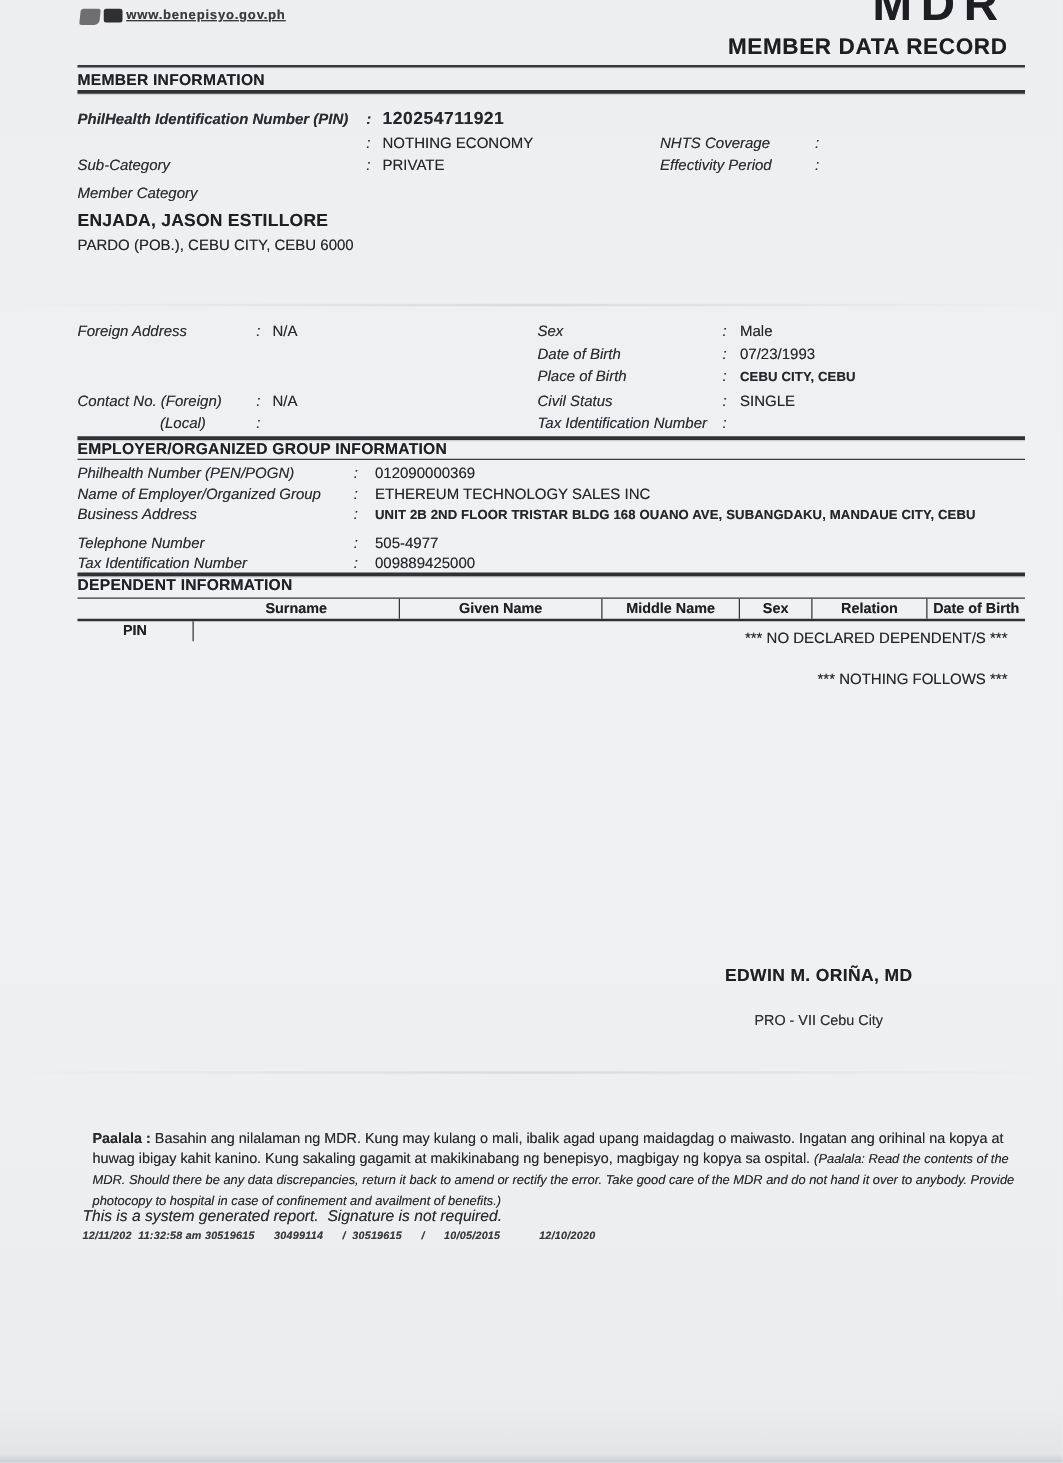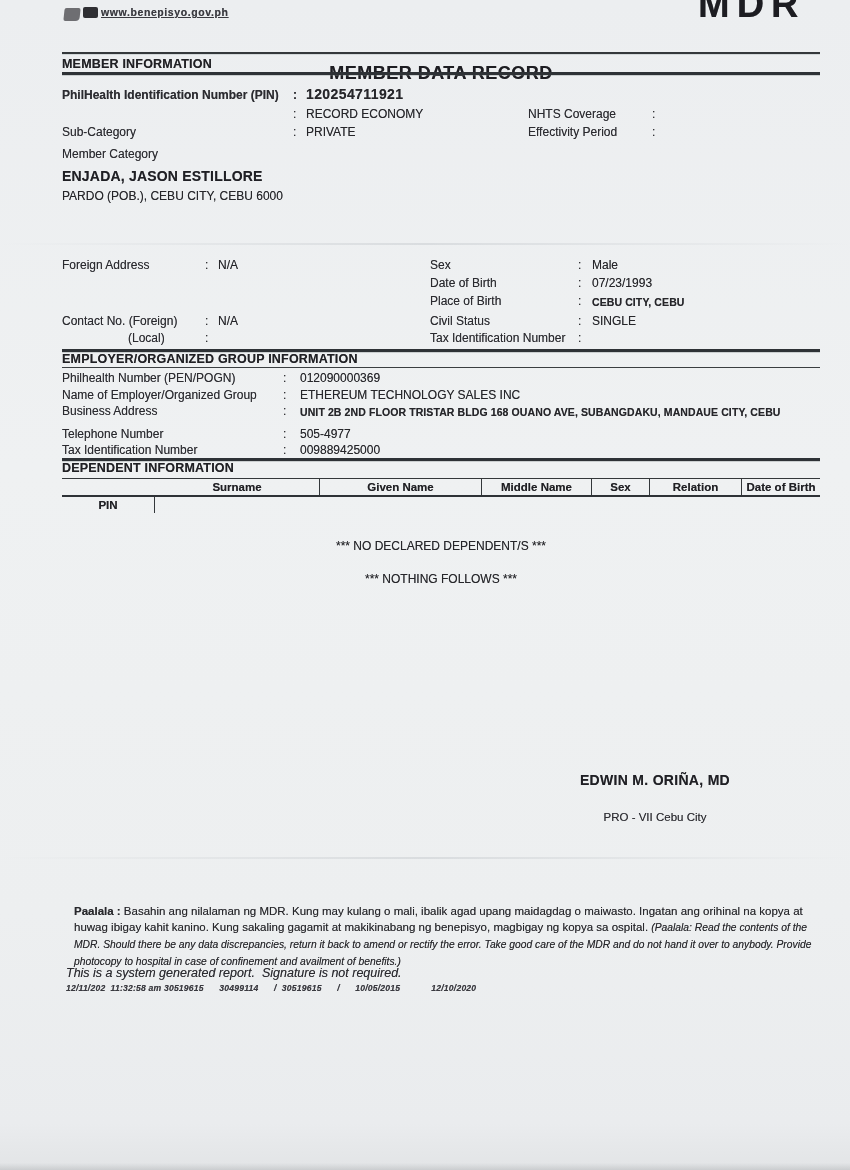--- a/index.html
+++ b/index.html
@@ -10,29 +10,29 @@
     color:#26262a;
     overflow:hidden;
   }
   .paper{
     position:relative;width:850px;height:1170px;
     background:linear-gradient(180deg,#eceef0 0%,#eff1f2 40%,#edeff0 78%,#eaecee 96%,#e2e4e6 100%);
     text-shadow:0 0 .45px rgba(40,40,45,.55);
   }
   .abs{position:absolute;white-space:nowrap;}
   .b{font-weight:bold;}
-  .lbl{font-size:12px;color:#2b2b30;}
+  .lbl{font-size:12px;color:#2b2b30;font-style:italic;}
   .val{font-size:12px;color:#26262a;}
   .small-val{font-size:10.5px;font-weight:600;letter-spacing:.1px;}
   .rule{position:absolute;left:62px;width:758px;}
   .rule-thin{border-top:1.6px solid #3a3e41;}
   .rule-med{border-top:2px solid #34383b;box-shadow:0 .5px 0 rgba(90,110,110,.35);}
   .rule-thick{border-top:3px solid #2e3236;box-shadow:0 1px 0 rgba(120,130,130,.3);}
   .sec-title{font-size:12.5px;font-weight:bold;letter-spacing:.2px;color:#202024;}
-  .center-line{left:62px;width:758px;text-align:center;margin-top:36px;}
+  .center-line{left:48px;width:758px;text-align:right;}
   
   .site-link{font-size:10.5px;font-weight:bold;letter-spacing:.6px;color:#3a3a40;text-decoration:underline;}
   .corner-clip{position:absolute;left:698px;top:0;width:140px;height:21px;overflow:hidden;}
   .corner-clip span{display:block;margin-top:-17px;font-size:38px;font-weight:bold;letter-spacing:7px;color:#1d1d22;}
   .logo-a{display:inline-block;width:16px;height:13px;background:#6e6e72;border-radius:2px 2px 4px 2px;transform:skewX(-6deg);}
   .logo-b{display:inline-block;width:15px;height:11px;background:#2f2f33;border-radius:2px;margin-left:3px;vertical-align:top;}
   
   .dep-table{position:absolute;left:62px;top:478px;width:758px;height:19px;display:flex;
     border-top:1.6px solid #33373a;border-bottom:2.6px solid #2e3236;box-sizing:border-box;}
   .dep-th{font-size:11.5px;font-weight:bold;color:#202024;display:flex;align-items:center;justify-content:center;
@@ -68,21 +68,21 @@
 
   <div class="abs sec-title" style="left:62px;top:57px;">MEMBER INFORMATION</div>
   <div class="rule rule-thick" style="top:72px;"></div>
 
   <div class="abs lbl b" style="left:62px;top:88px;">PhilHealth Identification Number (PIN)</div>
   <div class="abs lbl b" style="left:293px;top:88px;">:</div>
   <div class="abs val b" style="left:306px;top:86px;font-size:14px;letter-spacing:.4px;">120254711921</div>
 
   <div class="abs lbl" style="left:62px;top:107px;margin-top:40px;">Member Category</div>
   <div class="abs lbl" style="left:293px;top:107px;">:</div>
-  <div class="abs val" style="left:306px;top:107px;">RECORD ECONOMY</div>
+  <div class="abs val" style="left:306px;top:107px;">NOTHING ECONOMY</div>
   <div class="abs lbl" style="left:528px;top:107px;">NHTS Coverage</div>
   <div class="abs lbl" style="left:652px;top:107px;">:</div>
 
   <div class="abs lbl" style="left:62px;top:125px;">Sub-Category</div>
   <div class="abs lbl" style="left:293px;top:125px;">:</div>
   <div class="abs val" style="left:306px;top:125px;">PRIVATE</div>
   <div class="abs lbl" style="left:528px;top:125px;">Effectivity Period</div>
   <div class="abs lbl" style="left:652px;top:125px;">:</div>
 
   <div class="abs b" style="left:62px;top:168px;font-size:14px;color:#1f1f24;letter-spacing:.2px;">ENJADA, JASON ESTILLORE</div>

